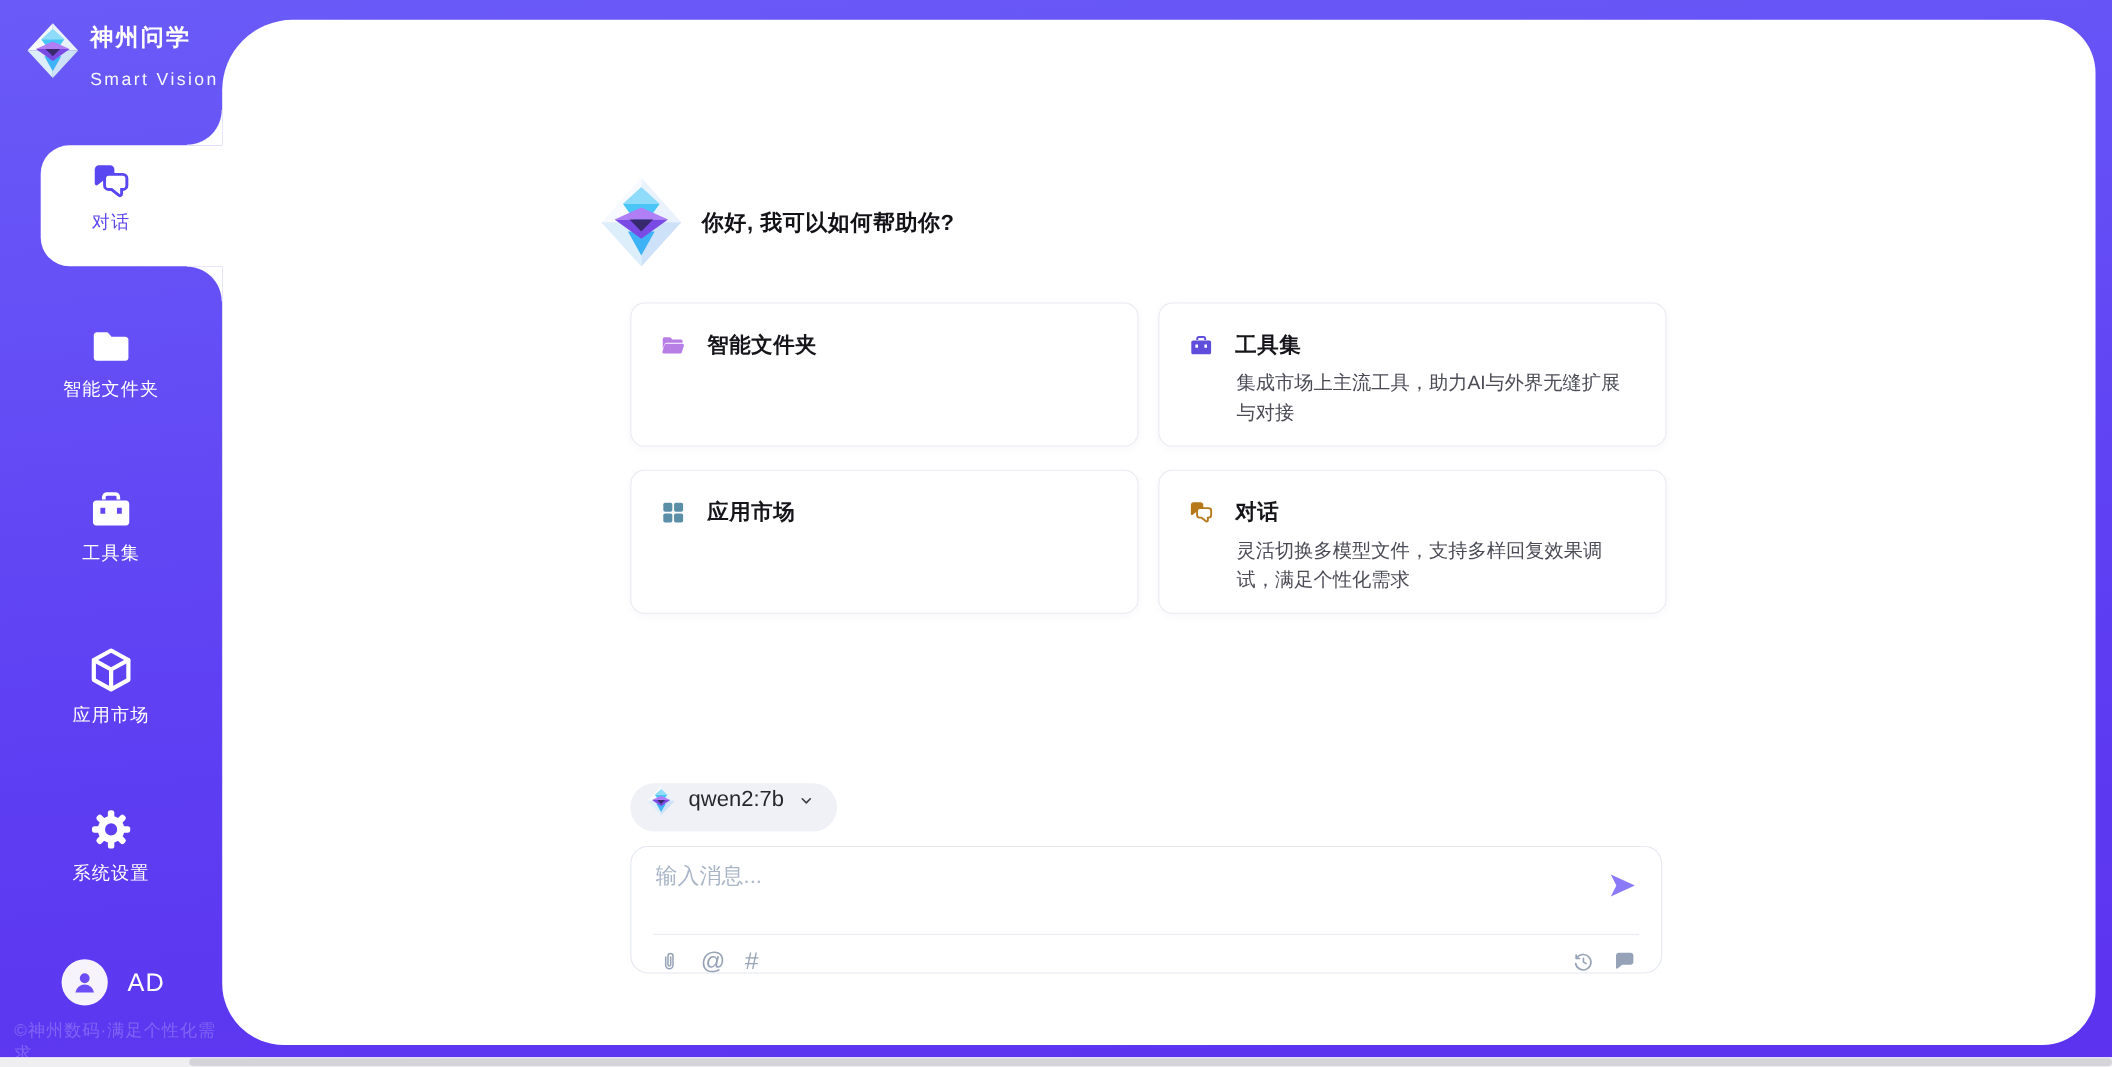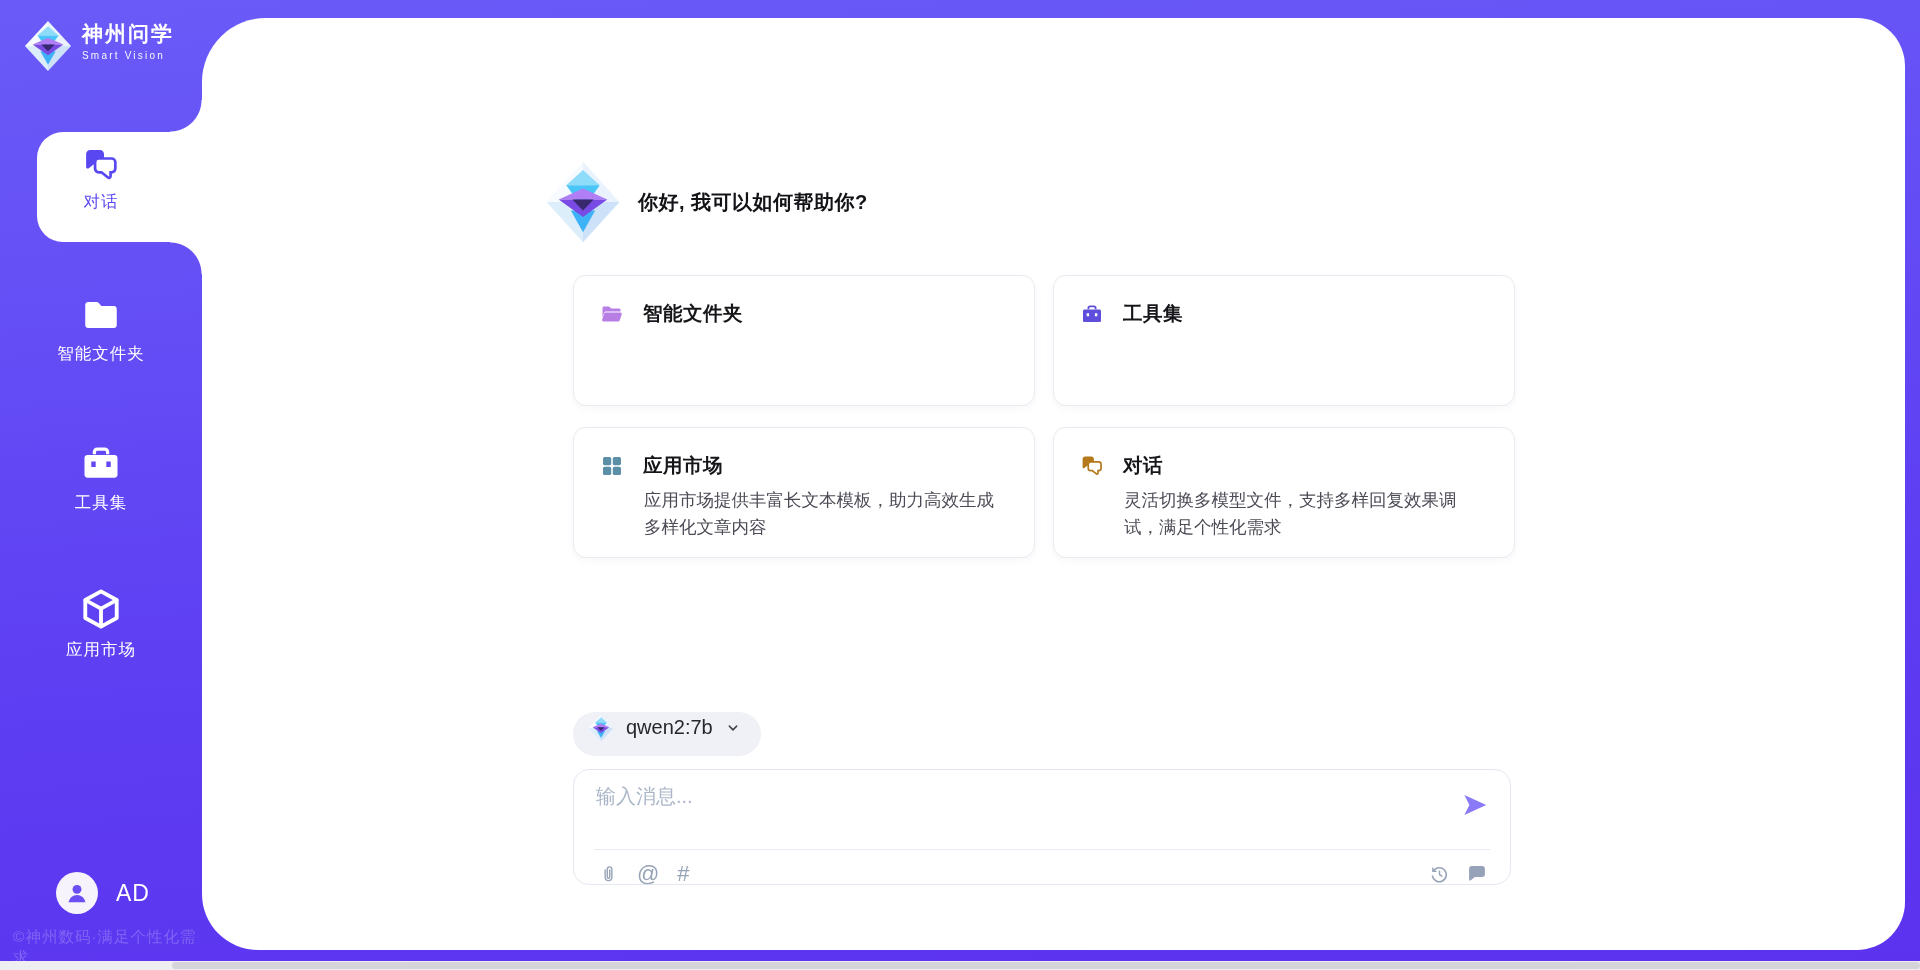--- a/index.html
+++ b/index.html
@@ -8,21 +8,21 @@
     font-family:"Liberation Sans","DejaVu Sans",sans-serif;
     background:linear-gradient(175deg,#6a5bf8 0%,#5d3df2 65%,#5c32ef 100%);
     position:relative;
   }
 
   
   #sidebar { position:absolute; left:0; top:0; width:202px; height:970px; z-index:2; }
   .logo-row { position:absolute; left:24px; top:20px; display:flex; gap:10px; }
   .logo-row .diamond { width:48px; height:52px; }
   .brand-name { color:#fff; font-size:21px; font-weight:700; letter-spacing:2px; }
-  .brand-sub { color:rgba(255,255,255,.95); font-size:10px; letter-spacing:2.2px; margin-top:2px; }
+  .brand-sub { color:rgba(255,255,255,.95); font-size:16px; letter-spacing:2.2px; margin-top:16px; }
 
   .tab { position:absolute; left:37px; top:132px; width:175px; height:110px;
          background:#fff; border-radius:26px 0 0 26px; z-index:1; }
   .conn { position:absolute; left:170px; width:32px; height:32px; z-index:1; }
   .conn-top { top:100px; background:radial-gradient(circle 32px at 0 0, rgba(0,0,0,0) 31px, #fff 32px); }
   .conn-bottom { top:242px; background:radial-gradient(circle 32px at 0 100%, rgba(0,0,0,0) 31px, #fff 32px); }
 
   .nav-item { position:absolute; left:0; width:202px; text-align:center; z-index:3; cursor:pointer; }
   .nav-item svg { display:block; margin:0 auto; }
   .nav-label { display:block; margin-top:7px; font-size:16.5px; color:#fff; font-weight:500; letter-spacing:1px; }
@@ -188,20 +188,26 @@
         <use href="#i-toolbox" width="44" height="44"></use>
       </svg>
     <span class="nav-label">工具集</span>
   </div>
   <div class="nav-item ni-3">
     <svg width="46" height="46" fill="none" stroke="#fff">
         <use href="#i-cube" width="46" height="46"></use>
       </svg>
     <span class="nav-label">应用市场</span>
   </div>
+  <div class="nav-item ni-4">
+    <svg width="44" height="44" fill="#fff">
+        <use href="#i-gear" width="44" height="44"></use>
+      </svg>
+    <span class="nav-label">系统设置</span>
+  </div>
 
   <div class="user-row">
     <div class="avatar">
       <svg width="26" height="26" fill="#6b4ef5">
           <use href="#i-person" width="26" height="26"></use>
         </svg>
     </div>
     <span class="user-label">AD</span>
   </div>
   <div class="copyright">©神州数码·满足个性化需求</div>
@@ -225,29 +231,29 @@
         <span class="card-title">智能文件夹</span>
       </div>
     </div>
     <div class="card">
       <div class="card-head">
         <svg fill="#5f4ddb" stroke="#5f4ddb">
             <use href="#i-toolbox" width="24" height="24"></use>
           </svg>
         <span class="card-title">工具集</span>
       </div>
+      <p class="card-desc">集成市场上主流工具，助力AI与外界无缝扩展与对接</p>
     </div>
     <div class="card">
       <div class="card-head">
         <svg fill="#5b8fa8">
             <use href="#i-grid" width="24" height="24"></use>
           </svg>
         <span class="card-title">应用市场</span>
       </div>
-      <p class="card-desc">应用市场提供丰富长文本模板，助力高效生成多样化文章内容</p>
     </div>
     <div class="card">
       <div class="card-head">
         <svg fill="#b5791c" stroke="#b5791c">
             <use href="#i-chat" width="24" height="24"></use>
           </svg>
         <span class="card-title">对话</span>
       </div>
       <p class="card-desc">灵活切换多模型文件，支持多样回复效果调试，满足个性化需求</p>
     </div>

